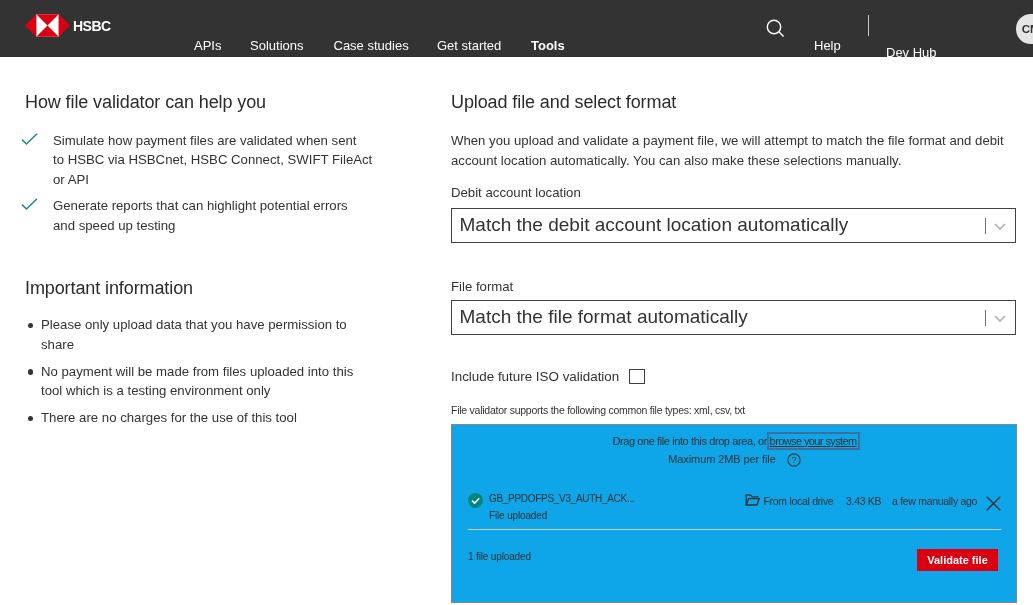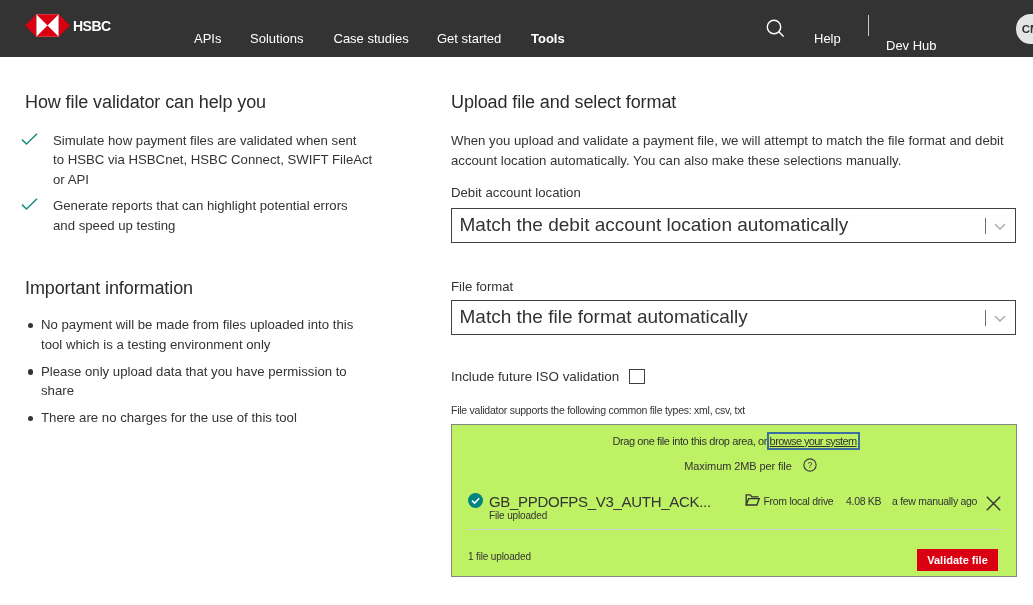--- a/index.html
+++ b/index.html
@@ -1,21 +1,21 @@
 <!DOCTYPE html>
 <html><head>
 <meta charset="utf-8">
 <style>
 *{margin:0;padding:0;box-sizing:border-box}
 html,body{width:1033px;height:605px;background:#fff;font-family:"Liberation Sans",sans-serif;overflow:hidden}
 body{position:relative}
 .abs{position:absolute}
 
 #hdr{position:absolute;left:0;top:0;width:1033px;height:57px;background:#333333}
-#hdr .navitem{position:absolute;top:1px;height:72px;display:flex;align-items:center;padding-top:2px;color:#fff;font-size:13px}
+#hdr .navitem{position:absolute;top:8px;height:72px;display:flex;align-items:center;padding-top:2px;color:#fff;font-size:13px}
 #logo{position:absolute;left:25px;top:13.5px}
 #logotxt{position:absolute;left:73px;top:17.5px;color:#fff;font-size:14px;font-weight:bold;letter-spacing:-.5px;line-height:16px}
 #hdrdiv{position:absolute;left:868px;top:14.5px;width:1px;height:21px;background:#c8c8c8}
 #avatar{position:absolute;left:1016px;top:14px;width:29.5px;height:29.5px;border-radius:50%;background:#e5e5e5;display:flex;align-items:center;justify-content:center;font-size:11.5px;font-weight:bold;color:#333}
 
 h2{font-size:18px;font-weight:normal;color:#2b2b2b;letter-spacing:-.1px;line-height:20.7px}
 #h2a{position:absolute;left:25px;top:92px}
 #h2b{position:absolute;left:25px;top:277.8px}
 #h2c{position:absolute;left:451px;top:92px}
 .body14{font-size:13.2px;color:#333;line-height:19.5px}
@@ -29,26 +29,26 @@
 
 #rpara{position:absolute;left:451px;top:131px;width:575px}
 .lbl{position:absolute;left:451px;font-size:13.2px;color:#333}
 .selbox{position:absolute;left:450.5px;width:565.5px;height:35px;border:1px solid #414141;background:#fff;display:flex;align-items:center;padding-left:8px;font-size:19px;color:#333}
 .selbox .vline{position:absolute;right:29.5px;top:9.5px;width:1px;height:16px;background:#6d6d6d}
 .selbox svg{position:absolute;right:9px;top:14px}
 #isolbl{position:absolute;left:451px;top:368.5px;font-size:13.4px;color:#333}
 #isobox{position:absolute;left:629px;top:368.5px;width:15.5px;height:15.5px;border:1.5px solid #3f3f3f;background:#fff}
 #smalltxt{position:absolute;left:451px;top:404px;font-size:10.5px;letter-spacing:-.25px;color:#333}
 
-#drop{position:absolute;left:450.5px;top:424px;width:566px;height:153px;background:#bef264;border:1px solid #868686}
+#drop{position:absolute;left:450.5px;top:424px;width:566px;height:179px;background:#0ea5e9;border:1px solid #868686}
 #dragline{position:absolute;left:0;top:6.9px;width:566px;text-align:center;font-size:11px;letter-spacing:-.4px;color:#333;line-height:19px}
 #dragline a{color:#333;text-decoration:underline;letter-spacing:-.6px;outline:2px solid #3b6f9f;outline-offset:1px}
-#maxline{position:absolute;left:16px;top:27.9px;width:566px;height:19px;display:flex;justify-content:center;align-items:flex-end;gap:11px;font-size:11px;letter-spacing:-.1px;color:#333}
+#maxline{position:absolute;left:0;top:27.9px;width:566px;height:19px;display:flex;justify-content:center;align-items:flex-start;gap:11px;font-size:11px;letter-spacing:-.1px;color:#333}
 #fr-circ{position:absolute;left:16px;top:67.5px}
-#fr-name{position:absolute;left:37.5px;top:68.2px;font-size:15px;letter-spacing:-.3px;color:#333}
+#fr-name{position:absolute;left:37.5px;top:68.2px;font-size:10px;letter-spacing:-.3px;color:#333}
 #fr-sub{position:absolute;left:37.5px;top:84.5px;font-size:10px;letter-spacing:-.15px;color:#333}
 .fr-r{position:absolute;top:69.6px;font-size:10.5px;letter-spacing:-.3px;color:#333}
 #divider{position:absolute;left:16.5px;top:104px;width:533px;height:1px;background:#cfcfcf}
 #footrow{position:absolute;left:16.5px;top:126.2px;font-size:10px;letter-spacing:-.15px;color:#333}
 #valbtn{position:absolute;right:17.5px;top:123.5px;width:81px;height:22.5px;background:#db0011;color:#fff;font-size:11px;font-weight:bold;display:flex;align-items:center;justify-content:center}
 </style>
 </head>
 <body>
 <div id="hdr">
   <svg id="logo" width="45" height="23" viewBox="0 0 46 23">
@@ -78,22 +78,22 @@
 <div id="checklist" class="body14">
   <div class="ck"><svg width="20" height="14" viewBox="0 0 20 14">
         <polyline points="1,6.6 5.5,11 16,0.7" fill="none" stroke="#1d8e84" stroke-width="1.6"></polyline>
       </svg>Simulate how payment files are validated when sent<br>to HSBC via HSBCnet, HSBC Connect, SWIFT FileAct<br>or API</div>
   <div class="ck"><svg width="20" height="14" viewBox="0 0 20 14">
         <polyline points="1,6.6 5.5,11 16,0.7" fill="none" stroke="#1d8e84" stroke-width="1.6"></polyline>
       </svg>Generate reports that can highlight potential errors<br>and speed up testing</div>
 </div>
 <h2 id="h2b">Important information</h2>
 <div id="bullets" class="body14">
+  <div class="bu">Please only upload data that you have permission to<br>share</div>
   <div class="bu">No payment will be made from files uploaded into this<br>tool which is a testing environment only</div>
-  <div class="bu">Please only upload data that you have permission to<br>share</div>
   <div class="bu">There are no charges for the use of this tool</div>
 </div>
 
 <h2 id="h2c">Upload file and select format</h2>
 <p id="rpara" class="body14">When you upload and validate a payment file, we will attempt to match the file format and debit<br>account location automatically. You can also make these selections manually.</p>
 <span class="lbl" style="top:184.5px">Debit account location</span>
 <div class="selbox" style="top:207.5px">Match the debit account location automatically
   <span class="vline"></span>
   <svg width="12" height="8" viewBox="0 0 12 8">
       <polyline points="1,1 6,6 11,1" fill="none" stroke="#b3b3b3" stroke-width="1.7"></polyline>
@@ -123,21 +123,21 @@
     <circle cx="7.5" cy="7.5" r="7.5" fill="#00847f"></circle>
     <polyline points="4,7.7 6.6,10.2 11.2,5.2" fill="none" stroke="#fff" stroke-width="1.6"></polyline>
   </svg>
   <span id="fr-name">GB_PPDOFPS_V3_AUTH_ACK...</span>
   <span id="fr-sub">File uploaded</span>
   <svg class="abs" style="left:293.5px;top:67.5px" width="15" height="14" viewBox="0 0 15 14">
     <path d="M1.2 12 V1.8 h4.1 l1.6 2 H13.5" fill="none" stroke="#333" stroke-width="1.3"></path>
     <path d="M1.2 12 L3.6 5.7 h10.6 L11.9 12 z" fill="none" stroke="#333" stroke-width="1.3"></path>
   </svg>
   <span class="fr-r" style="left:312px">From local drive</span>
-  <span class="fr-r" style="left:394.5px">4.08 KB</span>
+  <span class="fr-r" style="left:394.5px">3.43 KB</span>
   <span class="fr-r" style="left:440.5px">a few manually ago</span>
   <svg class="abs" style="left:534.5px;top:70.5px" width="15" height="15" viewBox="0 0 15 15">
     <line x1="0.8" y1="0.8" x2="14.2" y2="14.2" stroke="#333" stroke-width="1.4"></line>
     <line x1="14.2" y1="0.8" x2="0.8" y2="14.2" stroke="#333" stroke-width="1.4"></line>
   </svg>
   <div id="divider"></div>
   <div id="footrow">1 file uploaded</div>
   <div id="valbtn">Validate file</div>
 </div>
 

